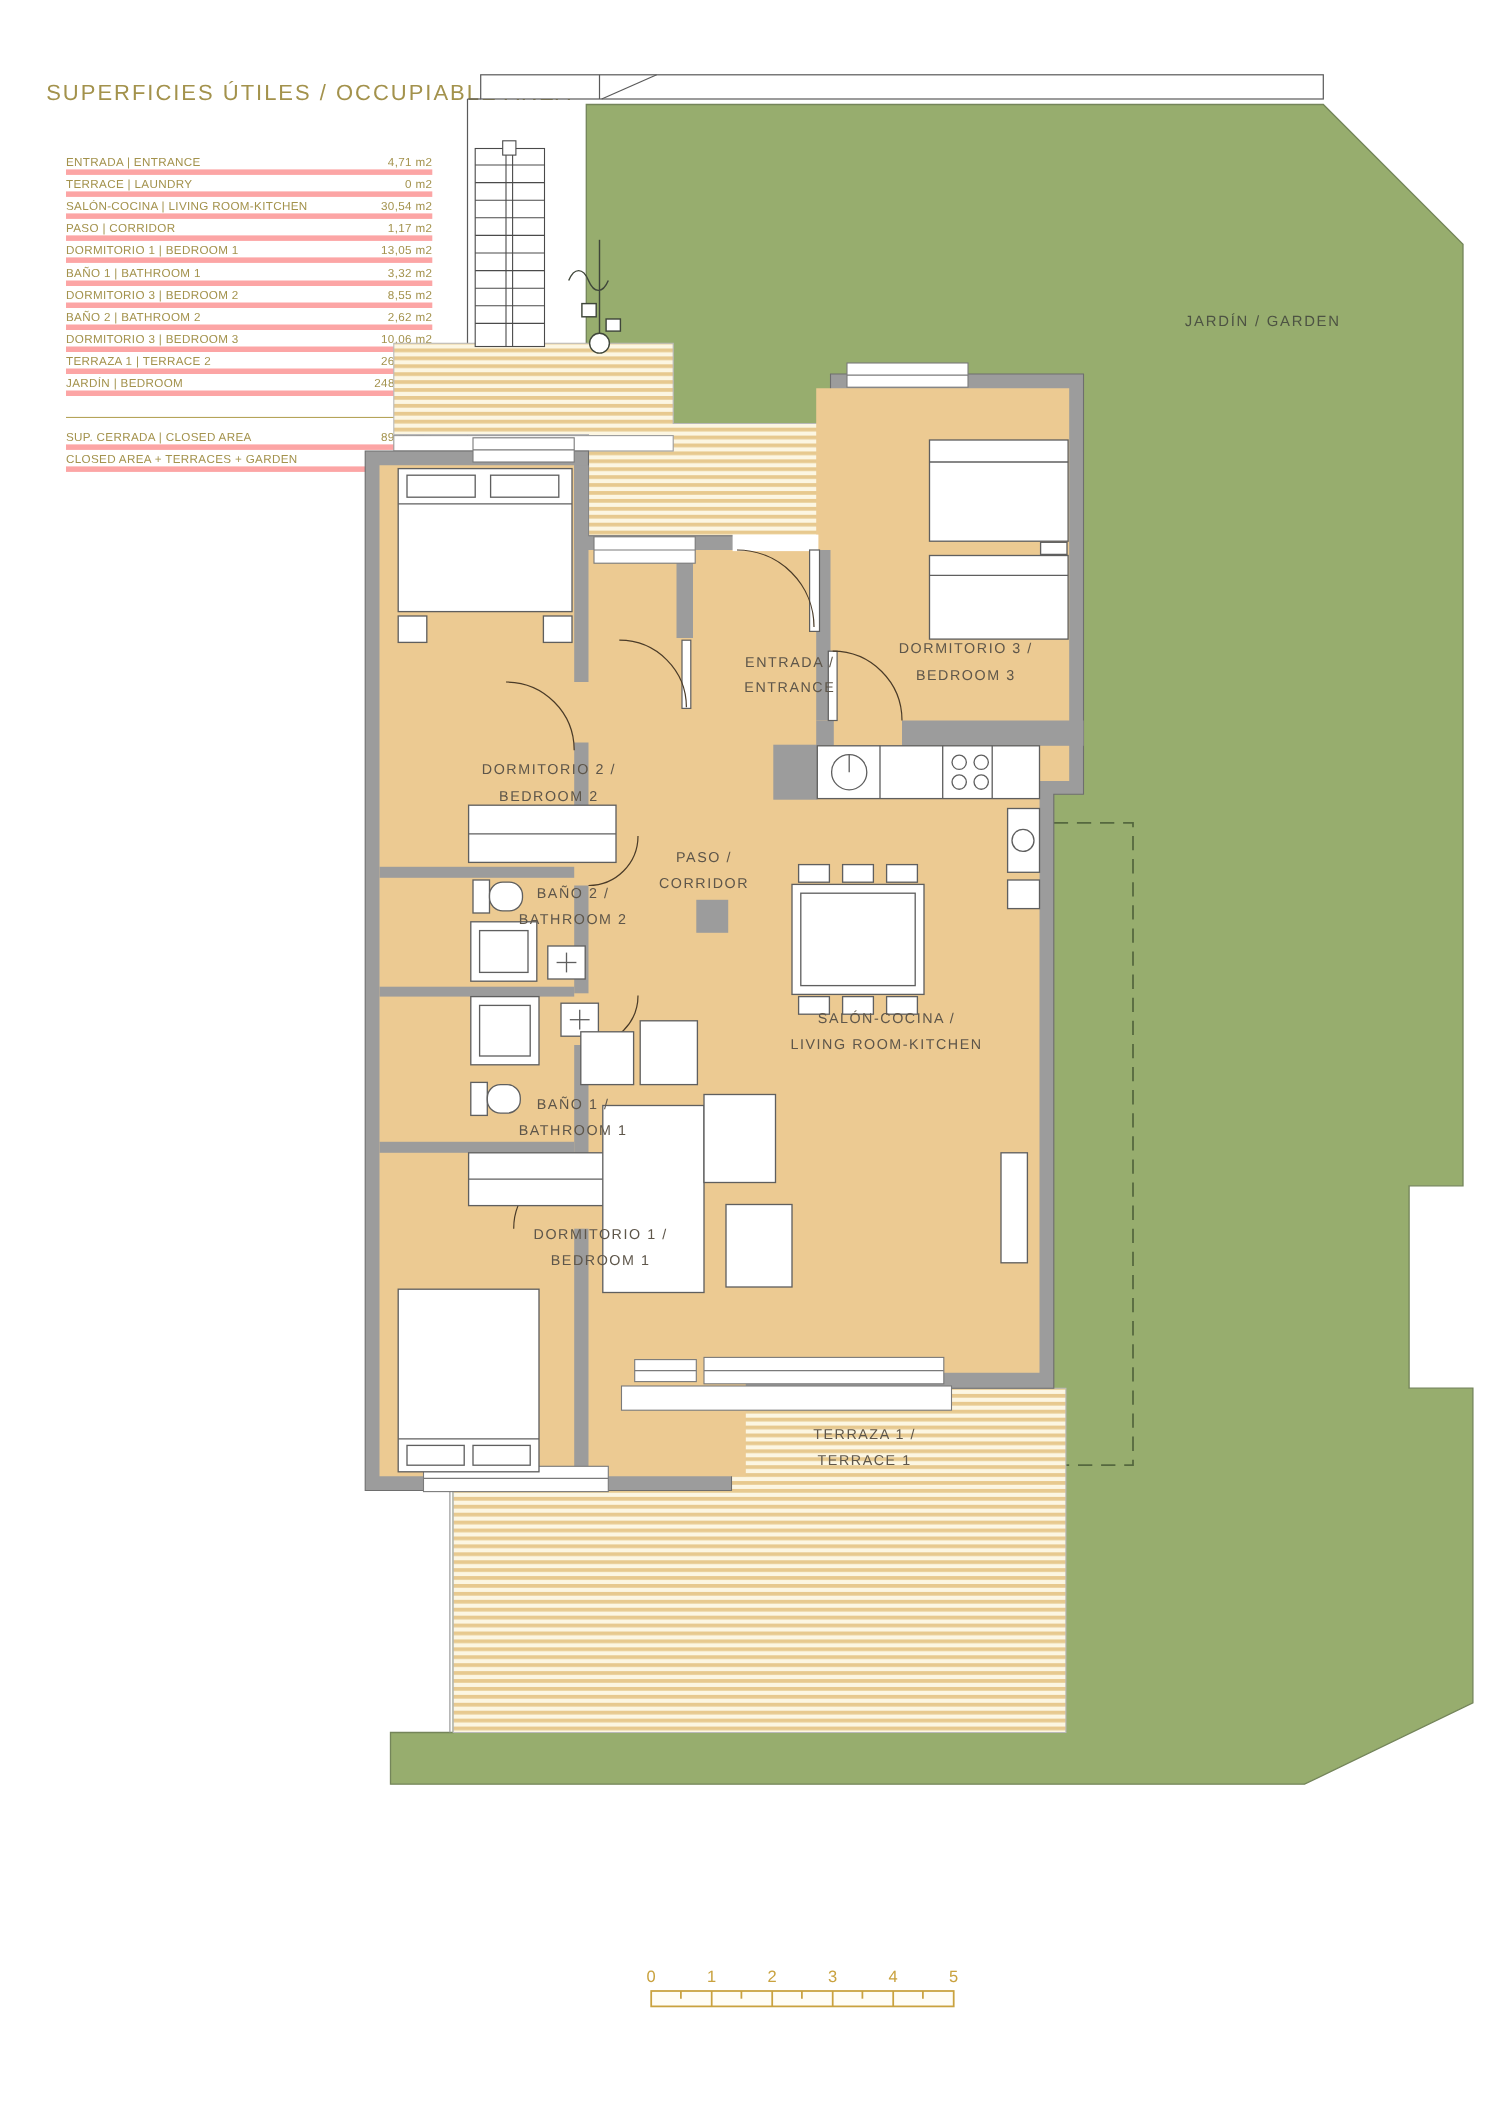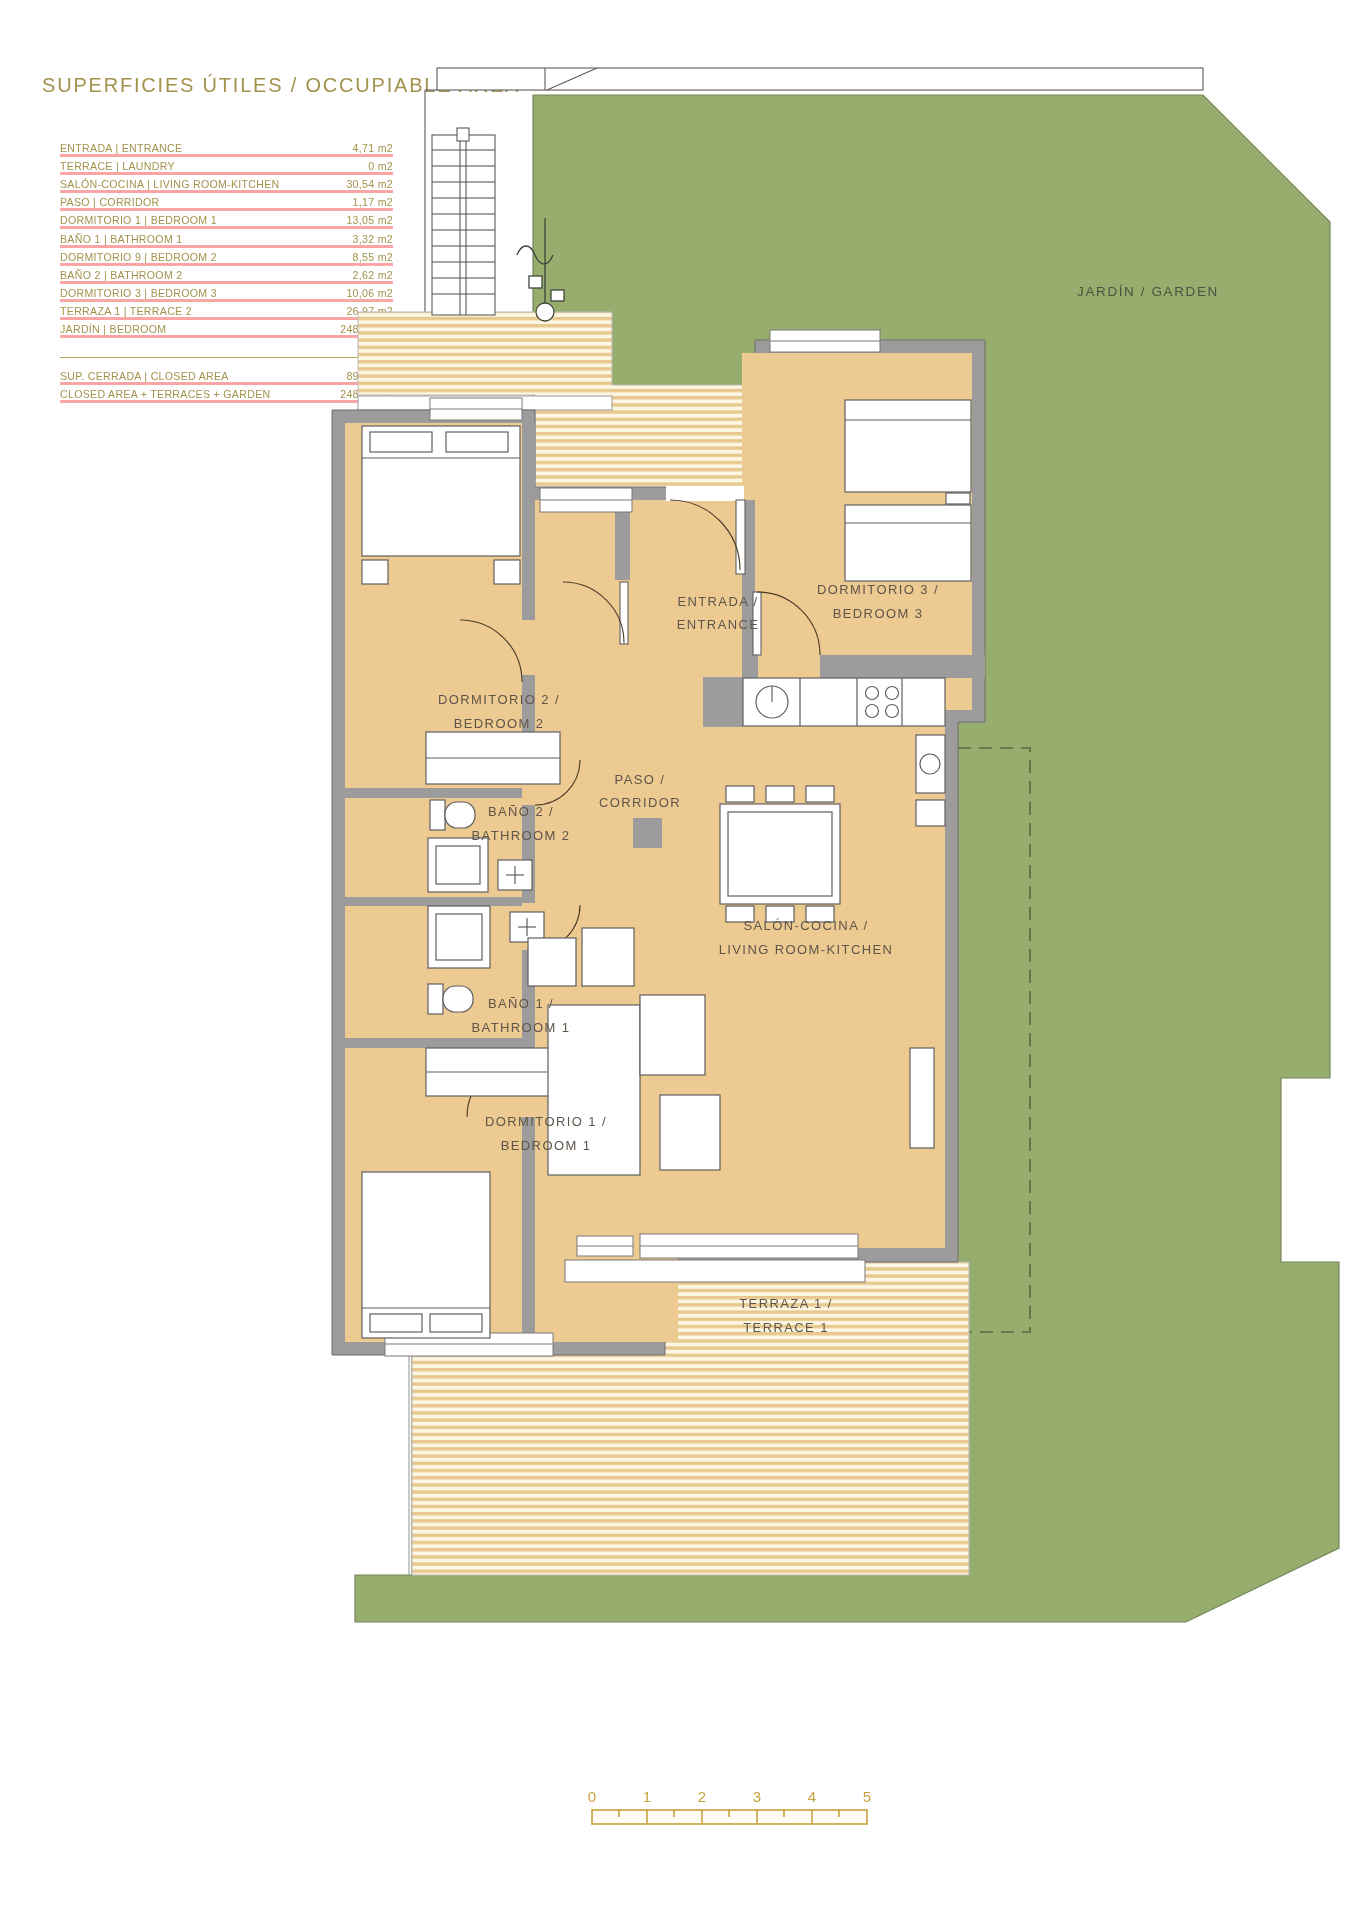--- a/index.html
+++ b/index.html
@@ -2,21 +2,21 @@
 <html><head>
 <meta charset="utf-8">
 <style>
   html,body{margin:0;padding:0;background:#ffffff;}
   .page{position:relative;width:1357px;height:1920px;background:#fff;overflow:hidden;
         font-family:"Liberation Sans", sans-serif;}
   .plan-title{position:absolute;left:42px;top:74px;font-size:20px;letter-spacing:1.8px;
         color:#a3924c;white-space:nowrap;}
   .area-table{position:absolute;left:60px;top:139px;width:333px;}
   .trow{display:flex;justify-content:space-between;align-items:flex-end;height:15.1px;
-        border-bottom:3px solid #fca5a5;font-size:10.6px;letter-spacing:.3px;color:#a3924c;
+        border-bottom:5px solid #fca5a5;font-size:10.6px;letter-spacing:.3px;color:#a3924c;
         white-space:nowrap;overflow:visible;}
   .trow.sum{height:15.5px;}
   .trow.spacer{height:9px;border-bottom:1px solid #b5a45a;margin-bottom:8px;}
   .trow.gap{height:10px;border-bottom:none;}
   .tvalue{padding-left:8px;}
   svg{position:absolute;left:0;top:0;}
   svg text{font-family:"Liberation Sans", sans-serif;}
   .room-lbl{fill:#5e564a;font-size:13px;letter-spacing:1.4px;text-anchor:middle;}
   .garden-lbl{fill:#4d5343;font-size:13.5px;letter-spacing:1.6px;text-anchor:middle;}
   .tick-lbl{fill:#c9a23f;font-size:15px;text-anchor:middle;}
@@ -47,21 +47,21 @@
       </div>
     <div class="trow">
         <span>DORMITORIO 1 | BEDROOM 1</span>
         <span class="tvalue">13,05 m2</span>
       </div>
     <div class="trow">
         <span>BAÑO 1 | BATHROOM 1</span>
         <span class="tvalue">3,32 m2</span>
       </div>
     <div class="trow">
-        <span>DORMITORIO 9 | BEDROOM 2</span>
+        <span>DORMITORIO 3 | BEDROOM 2</span>
         <span class="tvalue">8,55 m2</span>
       </div>
     <div class="trow">
         <span>BAÑO 2 | BATHROOM 2</span>
         <span class="tvalue">2,62 m2</span>
       </div>
     <div class="trow">
         <span>DORMITORIO 3 | BEDROOM 3</span>
         <span class="tvalue">10,06 m2</span>
       </div>

